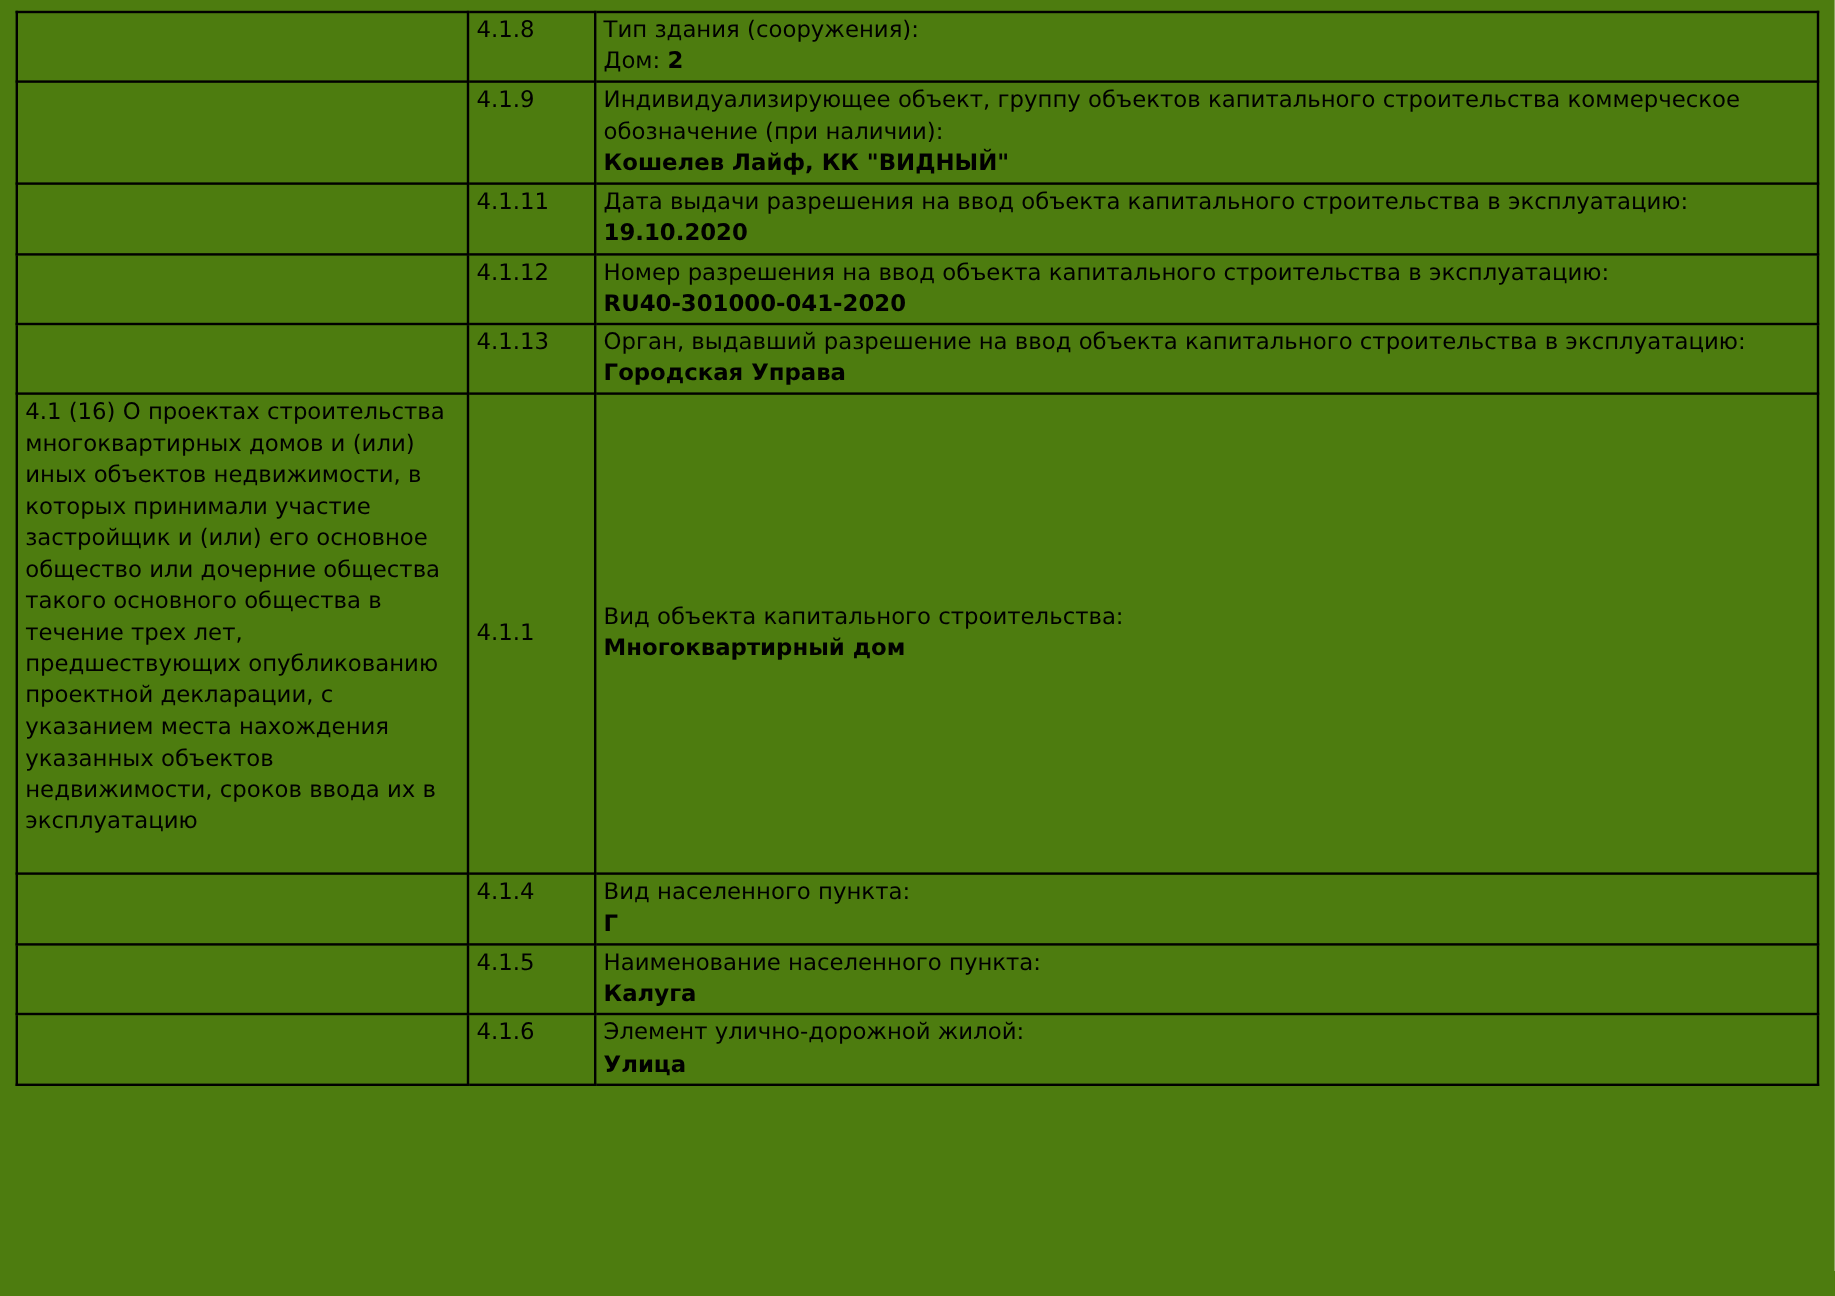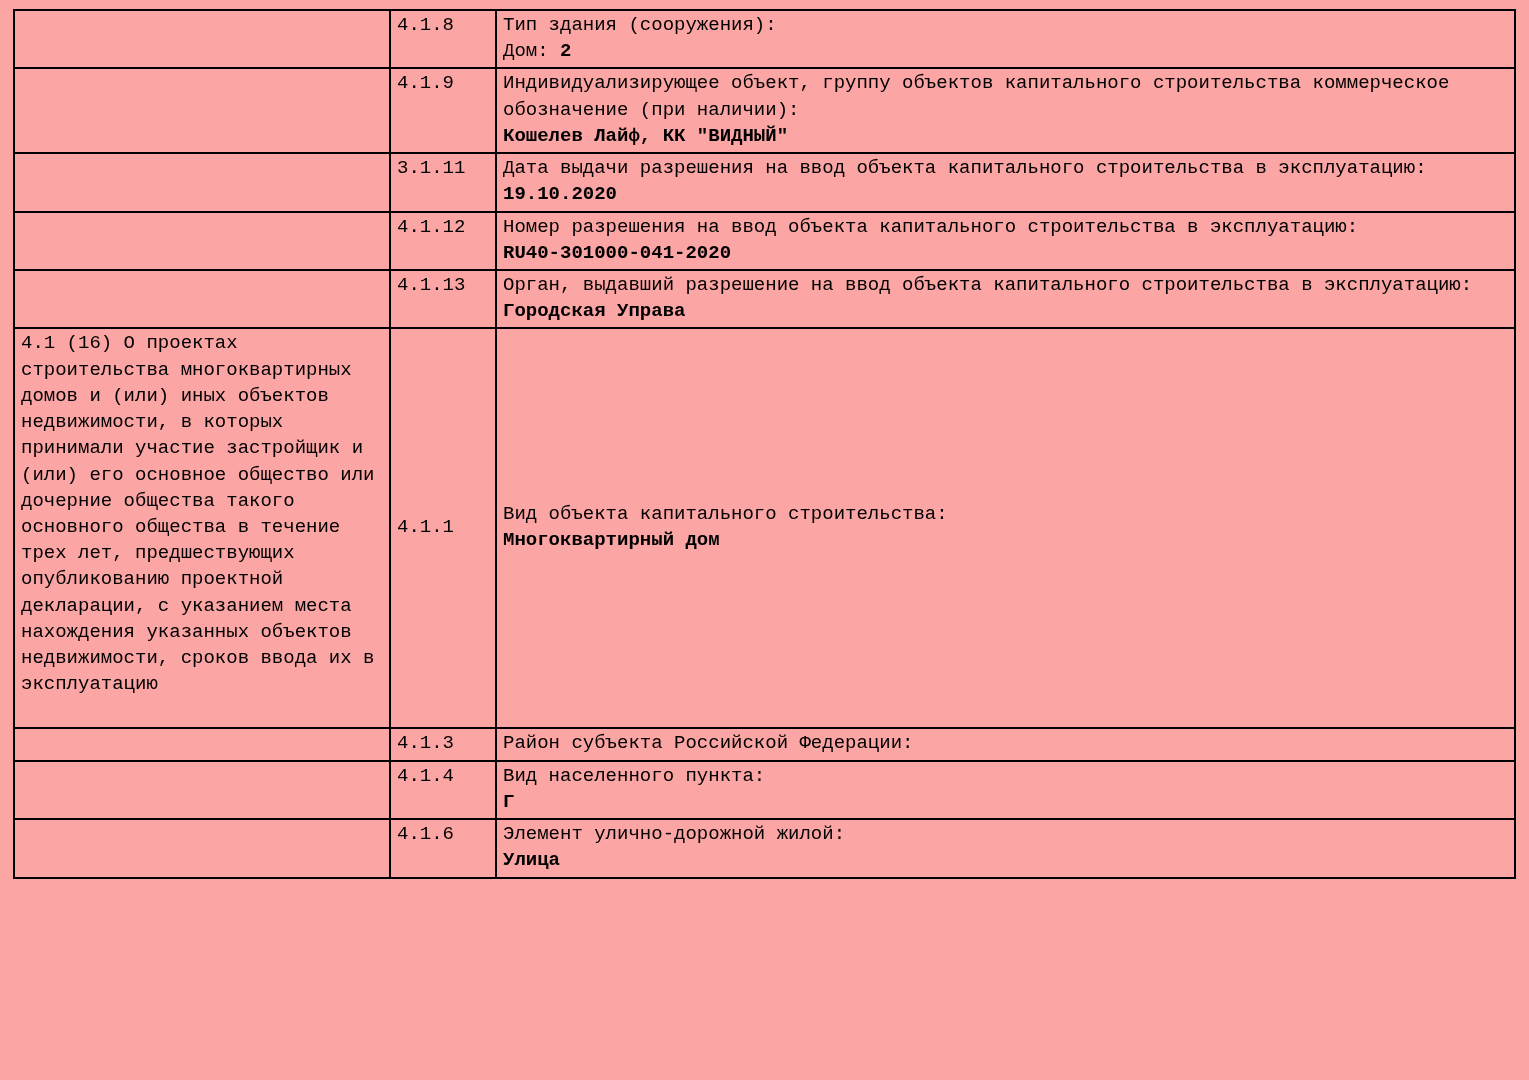--- a/index.html
+++ b/index.html
@@ -7,23 +7,22 @@
     padding: 0;
     background: #ffffff;
     color: #000000;
     font-family: "DejaVu Sans", "Liberation Sans", sans-serif;
   }
   .page {
     width: 1529px;
     height: 1080px;
     box-sizing: border-box;
     padding: 9px 13px;
-    background: #fca5a5;
+    background: #4d7c0f;
     overflow: hidden;
-    font-family: Liberation Mono, monospace;
   }
   table.decl {
     border-collapse: collapse;
     width: 100%;
     table-layout: fixed;
   }
   table.decl td {
     border: 2px solid #000000;
     font-size: 19px;
     line-height: 1.38;
@@ -90,21 +89,21 @@
           <div>Индивидуализирующее объект, группу объектов капитального строительства коммерческое обозначение (при наличии):</div>
           <div class="value-line"><span class="bold">Кошелев Лайф, КК "ВИДНЫЙ"</span></div>
         </td>
       </tr>
 
 
       <tr>
         <td class="side">
             <div></div>
           </td>
-        <td class="num"><span>3.1.11</span></td>
+        <td class="num"><span>4.1.11</span></td>
         <td class="content">
           <div>Дата выдачи разрешения на ввод объекта капитального строительства в эксплуатацию:</div>
           <div class="value-line"><span class="bold">19.10.2020</span></div>
         </td>
       </tr>
 
       <tr>
         <td class="side">
             <div></div>
           </td>
@@ -131,42 +130,42 @@
             <div>4.1 (16) О проектах строительства многоквартирных домов и (или) иных объектов недвижимости, в которых принимали участие застройщик и (или) его основное общество или дочерние общества такого основного общества в течение трех лет, предшествующих опубликованию проектной декларации, с указанием места нахождения указанных объектов недвижимости, сроков ввода их в эксплуатацию</div>
           </td>
         <td class="num"><span>4.1.1</span></td>
         <td class="content">
           <div>Вид объекта капитального строительства:</div>
           <div class="value-line"><span class="bold">Многоквартирный дом</span></div>
         </td>
       </tr>
 
 
-      <tr>
-        <td class="side">
-            <div></div>
-          </td>
-        <td class="num"><span>4.1.3</span></td>
-        <td class="content">
-          <div>Район субъекта Российской Федерации:</div>
-
-        </td>
-      </tr>
 
       <tr>
         <td class="side">
             <div></div>
           </td>
         <td class="num"><span>4.1.4</span></td>
         <td class="content">
           <div>Вид населенного пункта:</div>
           <div class="value-line"><span class="bold">Г</span></div>
         </td>
       </tr>
 
+      <tr>
+        <td class="side">
+            <div></div>
+          </td>
+        <td class="num"><span>4.1.5</span></td>
+        <td class="content">
+          <div>Наименование населенного пункта:</div>
+          <div class="value-line"><span class="bold">Калуга</span></div>
+        </td>
+      </tr>
 
       <tr>
         <td class="side">
             <div></div>
           </td>
         <td class="num"><span>4.1.6</span></td>
         <td class="content">
           <div>Элемент улично-дорожной жилой:</div>
           <div class="value-line"><span class="bold">Улица</span></div>
         </td>

